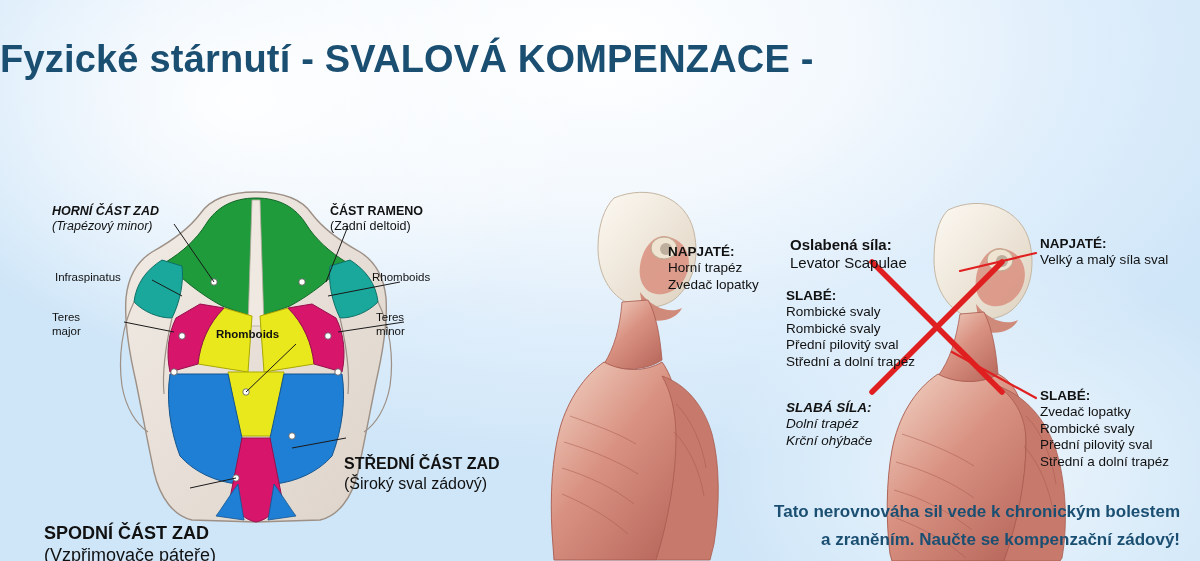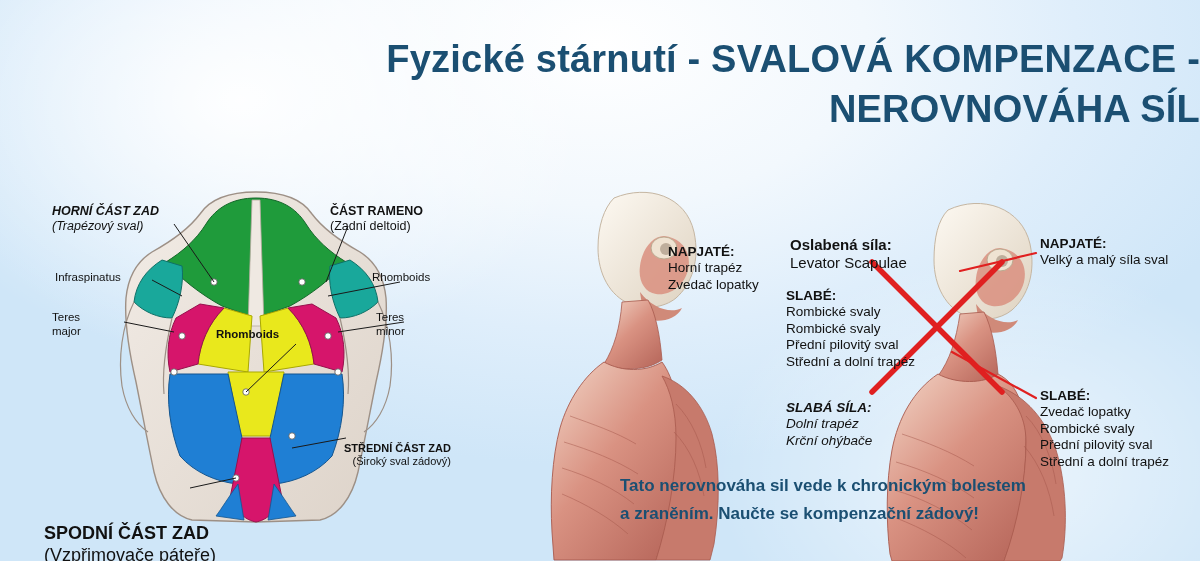--- a/index.html
+++ b/index.html
@@ -38,21 +38,21 @@
     width: 560px; height: 420px;
     background: radial-gradient(ellipse at center, rgba(255,255,255,0.6) 0%, rgba(255,255,255,0) 72%);
     pointer-events: none;
   }
 
   
   .title {
     position: absolute;
     left: 0; top: 34px;
     width: 1200px;
-    text-align: right;
+    text-align: left;
     color: #1b4f72;
     font-size: 38px;
     font-weight: bold;
     line-height: 50px;
     letter-spacing: 0.2px;
     z-index: 10;
   }
   .title .line2 { display: block; }
 
   
@@ -92,41 +92,40 @@
     width: 150px;
     height: 150px;
     z-index: 8;
     pointer-events: none;
   }
 
   
   .bottom-msg {
     position: absolute;
     left: 620px;
-    top: 472px;
+    top: 498px;
     width: 560px;
-    text-align: left;
+    text-align: right;
     color: #1b4f72;
     font-size: 17px;
     font-weight: bold;
     line-height: 28px;
     z-index: 10;
   }
 
   
   #leaders { position: absolute; left: 0; top: 0; width: 1200px; height: 561px; z-index: 7; pointer-events: none; }
 </style>
 </head>
 <body>
 
 <div id="page">
 
   <div class="title">
     <span>Fyzické stárnutí - SVALOVÁ KOMPENZACE -</span>
-    <span class="line2">NEROVNOVÁHA SÍL</span>
   </div>
 
   <svg id="backfig" viewBox="0 0 320 340">
     <defs>
       <linearGradient id="skin" x1="0" y1="0" x2="1" y2="1">
         <stop offset="0%" stop-color="#f2ece6"></stop>
         <stop offset="100%" stop-color="#ddd3c9"></stop>
       </linearGradient>
     </defs>
 
@@ -202,21 +201,21 @@
       <path d="M400 282 L328 296"></path>
       <path d="M404 322 L338 332"></path>
       <path d="M296 344 L246 392"></path>
       <path d="M346 438 L292 448"></path>
       <path d="M190 488 L236 478"></path>
     </g>
   </svg>
 
   <div class="lbl" style="left:52px; top:204px; font-size:12.5px;font-style:italic;">
     <span class="b">HORNÍ ČÁST ZAD</span><br>
-    <span class="sub">(Trapézový sval)</span>
+    <span class="sub">(Trapézový minor)</span>
   </div>
 
   <div class="lbl" style="left:55px; top:270px; font-size:11.5px;">
     <span class="sub">Infraspinatus</span>
   </div>
 
   <div class="lbl" style="left:52px; top:310px; font-size:11.5px;">
     <span class="sub">Teres</span><br>
     <span class="sub">major</span>
   </div>
@@ -232,21 +231,21 @@
 
   <div class="lbl" style="left:376px; top:310px; font-size:11.5px;">
     <span class="sub">Teres</span><br>
     <span class="sub">minor</span>
   </div>
 
   <div class="lbl" style="left:216px; top:327px; font-size:11.5px; font-weight:bold;">
     <span>Rhomboids</span>
   </div>
 
-  <div class="lbl" style="left:344px; top:442px; font-size:11px;text-align:right;">
+  <div class="lbl" style="left:344px; top:454px; font-size:16px;">
     <span class="b">STŘEDNÍ ČÁST ZAD</span><br>
     <span class="sub">(Široký sval zádový)</span>
   </div>
 
   <div class="lbl" style="left:44px; top:523px; font-size:18px;">
     <span class="b">SPODNÍ ČÁST ZAD</span><br>
     <span class="sub">(Vzpřimovače páteře)</span>
   </div>
 
   <svg class="person" id="person-left" viewBox="0 0 240 385">

